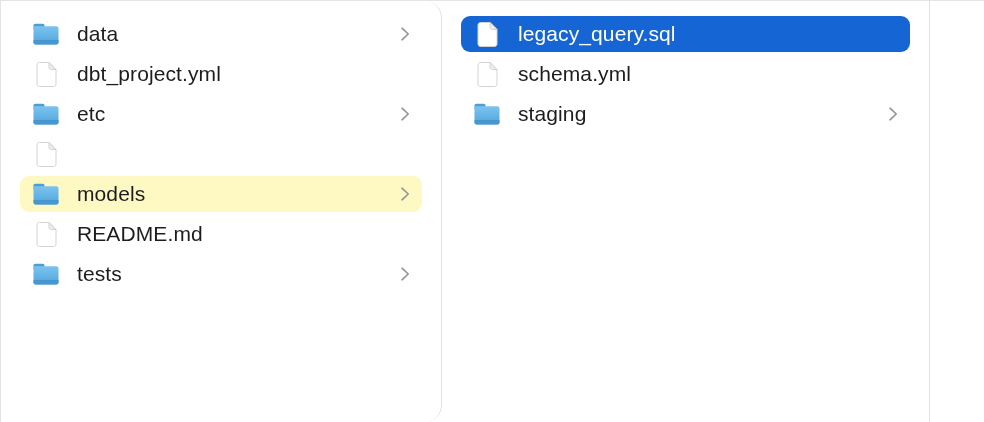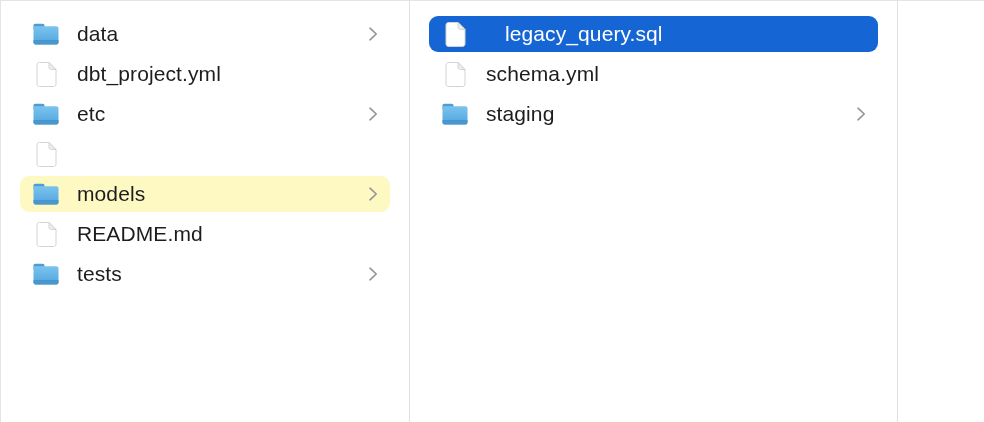--- a/index.html
+++ b/index.html
@@ -18,36 +18,36 @@
     border-left: 1px solid #e4e4e4;
     display: flex;
     overflow: hidden;
   }
   .column {
     box-sizing: border-box;
     height: 100%;
     border-right: 1px solid #e1e1e1;
     padding: 11px 19px 0 19px;
   }
-  .column.col-1 { width: 409px; }
+  .column.col-1 { width: 441px; border-radius: 17px; }
   .column.col-2 { width: 488px; }
   .filler { flex: 1; background: #ffffff; }
 
   .row {
     display: flex;
     align-items: center;
     height: 36px;
     margin: 4px 0;
     border-radius: 9px;
     padding: 0 12px 0 13px;
     box-sizing: border-box;
     cursor: default;
   }
   .row.sel-inactive { background: #fef9c3; }
-  .row.sel-active   { background: #1566d4; gap: 19px; }
+  .row.sel-active   { background: #1566d4; }
 
   .icon-box {
     width: 26px;
     display: flex;
     justify-content: center;
     align-items: center;
     flex: none;
   }
   .label {
     margin-left: 18px;

